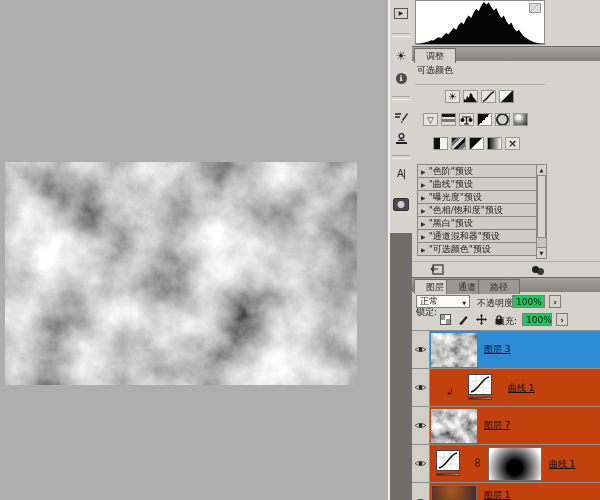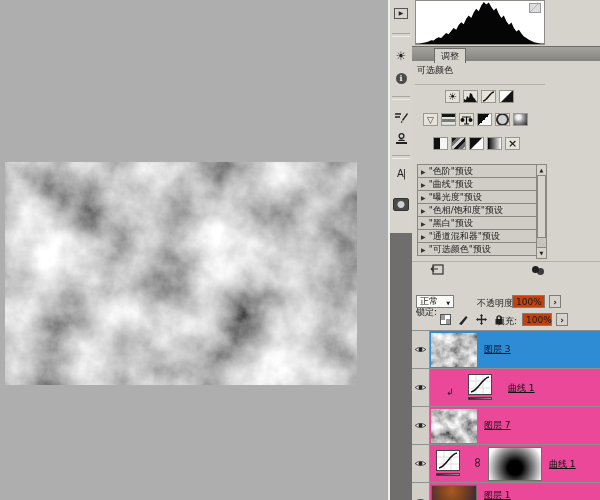--- a/index.html
+++ b/index.html
@@ -29,22 +29,22 @@
   #panels{left:412px;top:0;width:188px;height:500px;background:#d6d3cd;}
 
   
   #hist-box{left:3px;top:0;width:130px;height:45px;background:#fff;border:1px solid #8f8d89;box-sizing:border-box;}
   #hist-svg{position:absolute;left:0;bottom:0;}
   #hist-cache{position:absolute;right:3px;top:2px;width:10px;height:8px;border:1px solid #999;
       background:linear-gradient(135deg,#ddd 40%,#777 42%,#ddd 46%);}
 
   
   .tabbar{width:188px;height:15px;background:linear-gradient(#a5a39e,#86847f);border-top:1px solid #6c6a66;box-sizing:border-box;}
-  .tab{position:absolute;top:1px;height:14px;padding:0 6px;display:flex;align-items:center;
-       background:#9b9893;border:1px solid #6c6a66;border-bottom:none;color:#2a2a2a;margin-left:20px;}
+  .tab{position:absolute;top:1px;height:14px;padding:0 11px;display:flex;align-items:center;
+       background:#9b9893;border:1px solid #6c6a66;border-bottom:none;color:#2a2a2a;}
   .tab.active{background:#d6d3cd;}
 
   
   #add-label{left:5px;top:64px;color:#222;}
   .sep{height:1px;background:#b3b0aa;}
   .adj-row{display:flex;gap:3px;}
   .adj-icon{width:15px;height:13px;border:1px solid #9a978f;background:#e6e3dd;box-sizing:border-box;
             display:flex;align-items:center;justify-content:center;overflow:hidden;color:#222;}
   .ic-bright:before{content:"☀";font-size:10px;color:#111;}
   .ic-vibr:before{content:"▽";font-size:9px;color:#333;}
@@ -75,30 +75,30 @@
   #pthumb{position:absolute;left:0;top:10px;width:9px;height:63px;background:#d6d3cd;border:1px solid #8a877f;box-sizing:border-box;}
 
   
   #adj-footer-sep{left:0;top:261px;width:188px;}
   .circles{width:7px;height:7px;border-radius:50%;background:#1f1f1f;box-shadow:5px 2px 0 #3c3c3c;}
 
   
   .select{background:#fbfbfa;border:1px solid #7f7d78;height:13px;display:flex;align-items:center;
           justify-content:space-between;padding:0 3px;box-sizing:border-box;}
   .caret:before{content:"▼";font-size:5px;color:#222;}
-  .valbox{background:#c2410c;border:1px solid #7f7d78;height:13px;display:flex;align-items:center;padding:0 3px;box-sizing:border-box;}
+  .valbox{background:#22c55e;border:1px solid #7f7d78;height:13px;display:flex;align-items:center;padding:0 3px;box-sizing:border-box;}
   .spin{background:#d6d3cd;border:1px solid #7f7d78;height:13px;width:12px;display:flex;align-items:center;justify-content:center;box-sizing:border-box;color:#222;}
   .spin:before{content:"›";font-size:9px;font-weight:bold;}
   .locks{display:flex;gap:4px;align-items:center;}
   .lock-ic{width:12px;height:11px;border:1px solid transparent;display:flex;align-items:center;justify-content:center;}
   .lk-checker{width:9px;height:9px;border:1px solid #555;background:conic-gradient(#fff 0 90deg,#9a9a9a 90deg 180deg,#fff 180deg 270deg,#9a9a9a 270deg);}
 
   
   #layer-list{left:0;top:330px;width:188px;height:170px;background:#d2cfc9;border-top:1px solid #8f8f8f;}
-  .lrow{position:absolute;left:0;width:188px;height:38px;border-bottom:1px solid #8f8f8f;box-sizing:border-box;background:#ec4899;}
+  .lrow{position:absolute;left:0;width:188px;height:38px;border-bottom:1px solid #8f8f8f;box-sizing:border-box;background:#c2410c;}
   .lrow.selected{background:#2e8cd5;}
   .eyecell{position:absolute;left:0;top:0;width:17px;height:37px;background:#d2cfc9;border-right:1px solid #8f8f8f;
            display:flex;align-items:center;justify-content:center;}
   .thumb{position:absolute;border:1px solid #6f6d68;box-sizing:border-box;}
   .thumb.clouds{background:#9a9a9a;filter:url(#fCloudsS);}
   .thumb.clouds2{background:#9a9a9a;filter:url(#fCloudsS2);}
   .thumb.orange{background:radial-gradient(ellipse at 45% 15%,#a85a20 0%,#7a4220 35%,#472b36 70%,#281d32 100%);}
   .thumb.maskrad{background:radial-gradient(circle at 50% 62%,#000 22%,#fdfdfd 88%);}
   .curvebox{position:absolute;width:24px;height:21px;background:#fff;border:1px solid #444;box-sizing:border-box;}
   .curvebar{position:absolute;width:24px;height:3px;background:linear-gradient(90deg,#222,#999);border:1px solid #444;box-sizing:border-box;}
@@ -264,22 +264,33 @@
 
     <div class="abs sep" id="adj-footer-sep"></div>
     <div class="abs" style="left:18px;top:264px">
       <svg width="14" height="11" viewBox="0 0 14 11">
           <rect x="3" y="1" width="10" height="9" fill="none" stroke="#333" stroke-width="1.2"></rect>
           <path d="M8,5 H1 M1,5 l3,-2.5 M1,5 l3,2.5" stroke="#333" stroke-width="1.2" fill="none"></path>
         </svg>
     </div>
     <div class="abs circles" style="left:120px;top:266px"></div>
 
-
-    <div class="abs select" style="left:4px;top:295px;width:38px">
+    <div class="abs tabbar" style="left:0;top:277px">
+      <div class="tab active" style="left:2px">
+          <span>图层</span>
+        </div>
+      <div class="tab" style="left:34px">
+          <span>通道</span>
+        </div>
+      <div class="tab" style="left:66px">
+          <span>路径</span>
+        </div>
+    </div>
+
+    <div class="abs select" style="left:4px;top:295px;width:54px">
       <span>正常</span>
       <span class="caret"></span>
     </div>
     <span class="abs" style="left:65px;top:297px">不透明度:</span>
     <div class="abs valbox" style="left:100px;top:295px;width:33px">
         <span>100%</span>
       </div>
     <div class="abs spin" style="left:137px;top:295px"></div>
 
     <span class="abs" style="left:4px;top:306px">锁定:</span>

